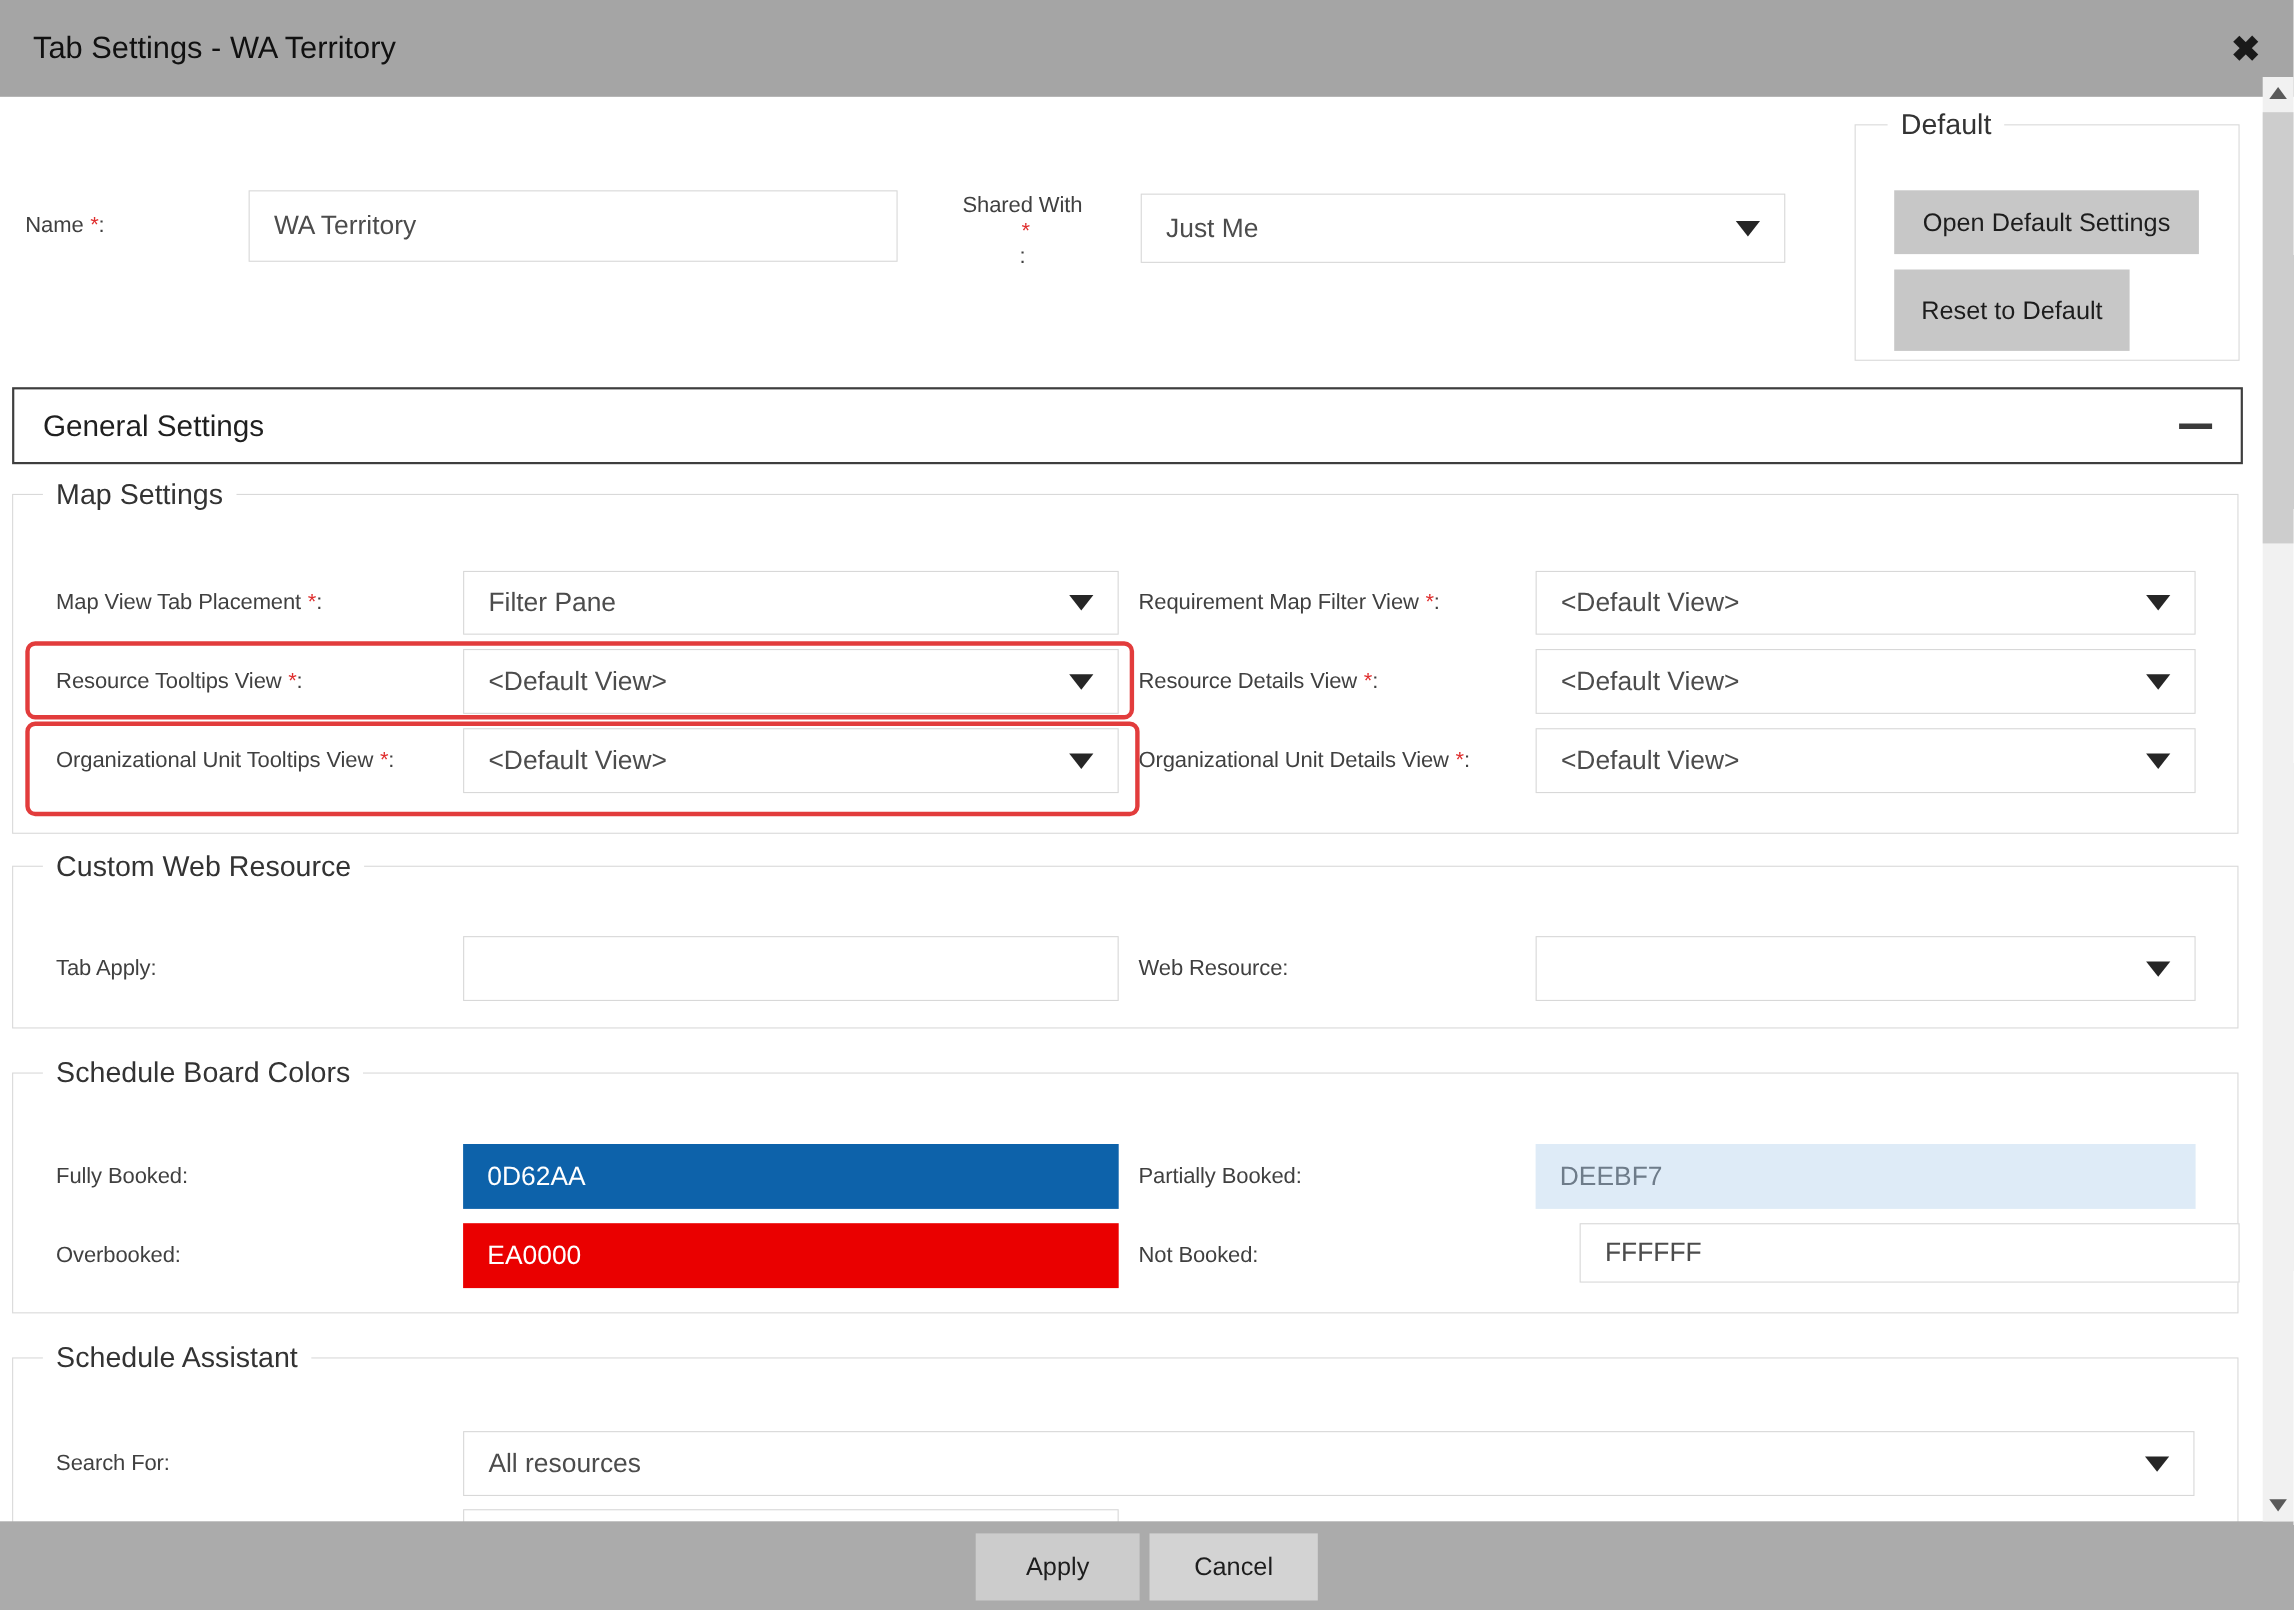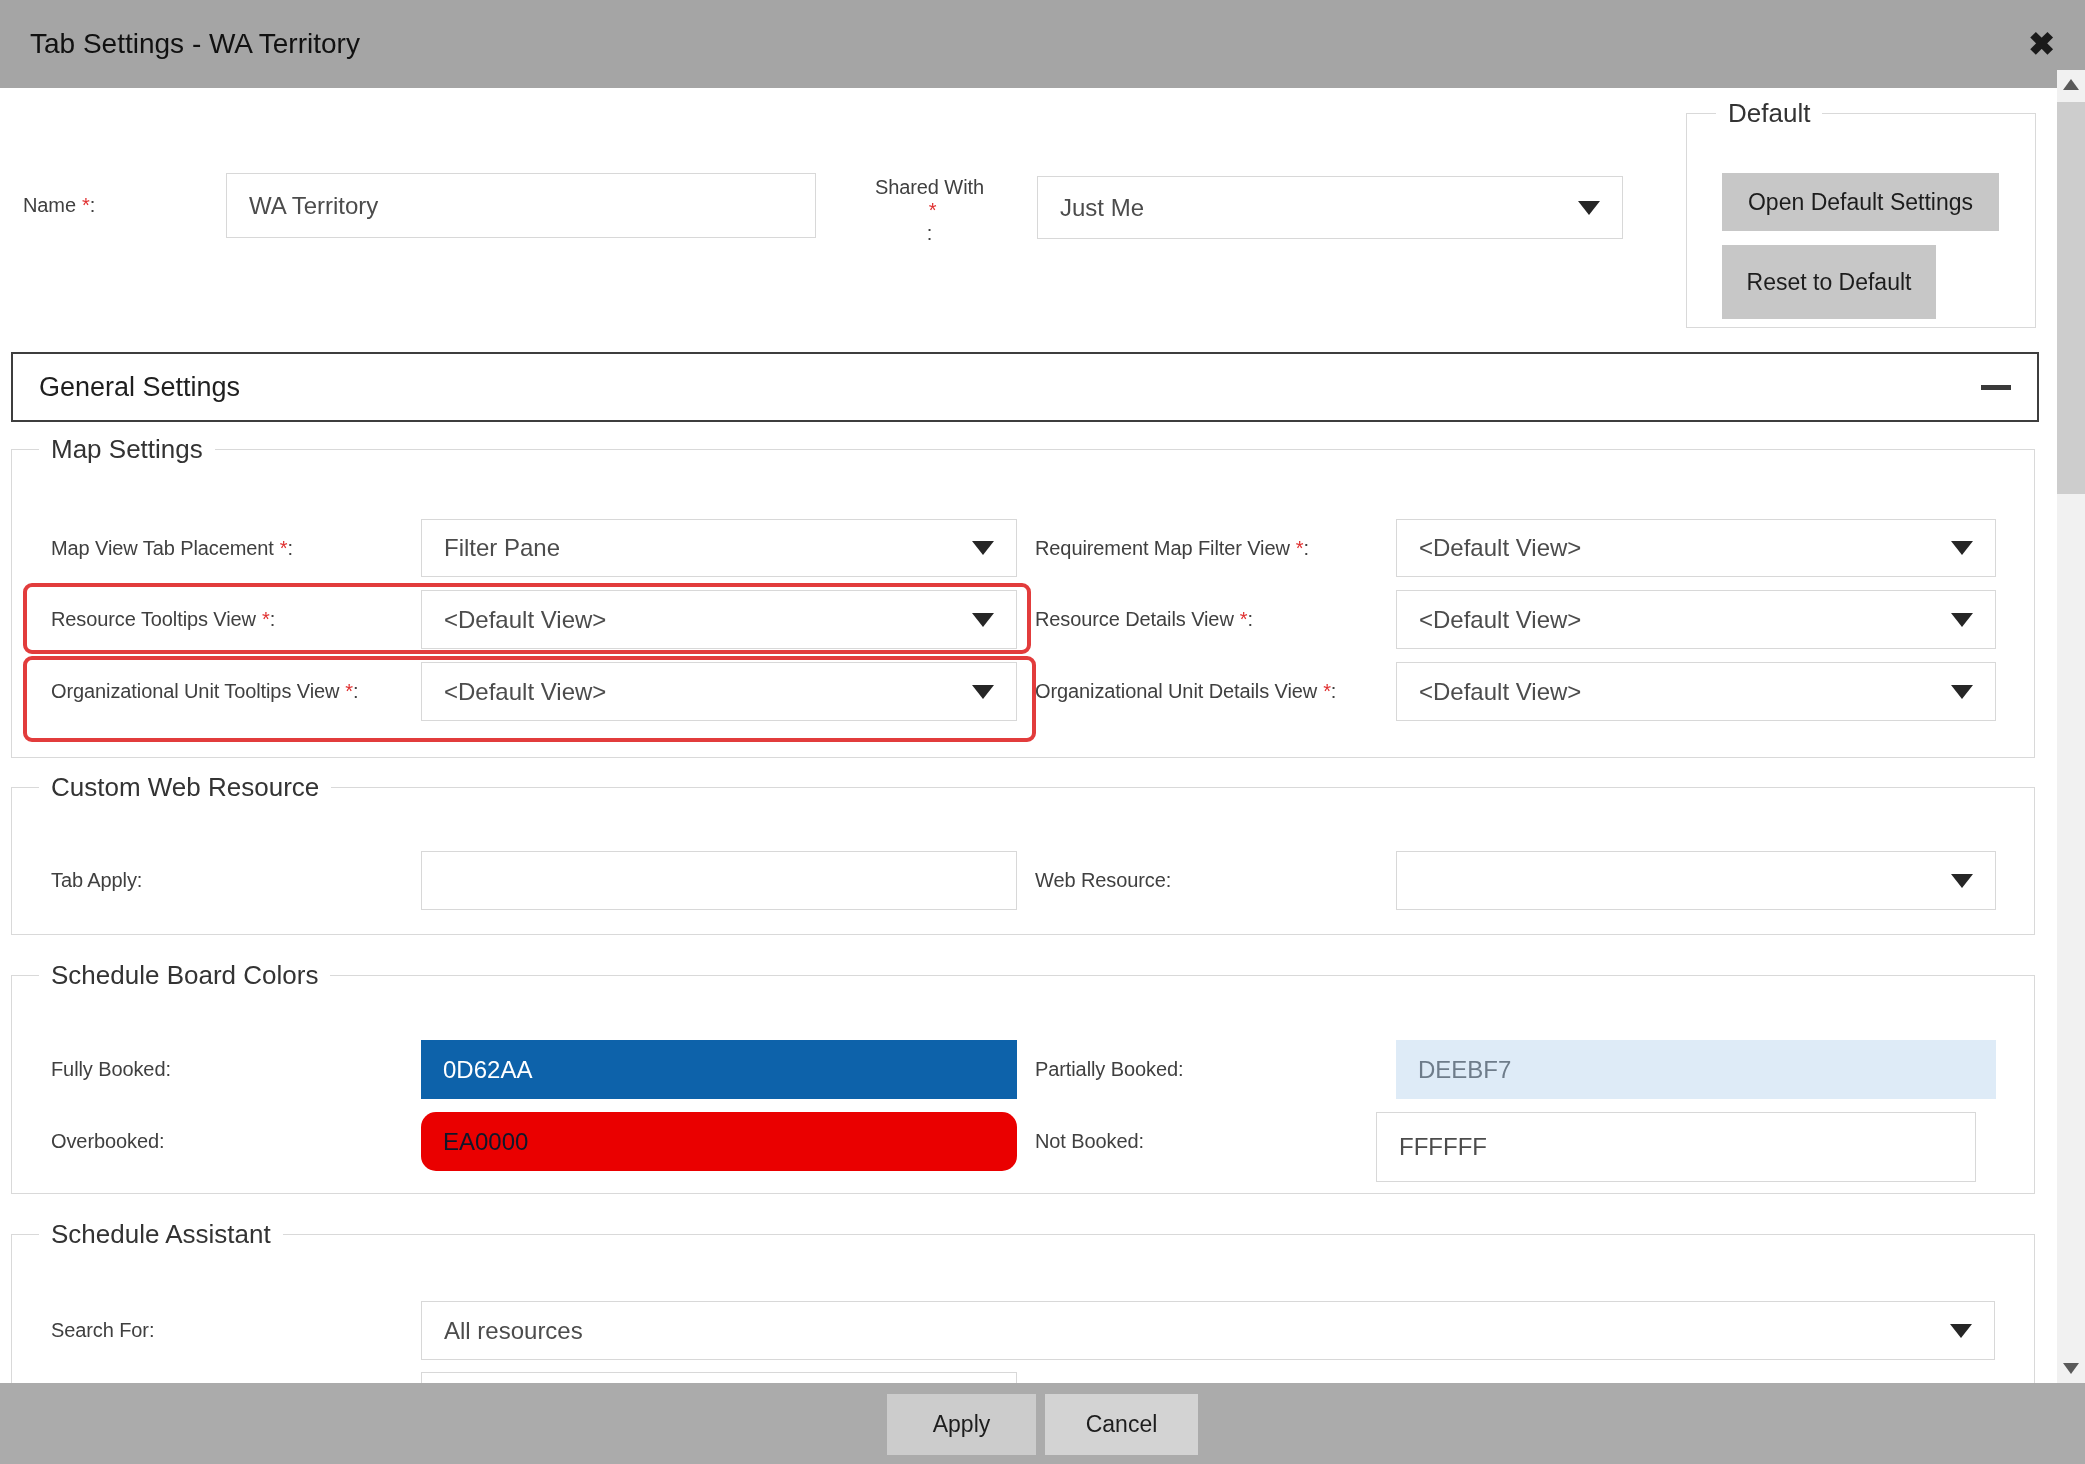--- a/index.html
+++ b/index.html
@@ -116,21 +116,21 @@
   
   .pos-sbc-fs{left:11px;top:975px;width:2024px;height:219px;}
   .pos-sbc-legend{left:39px;top:959px;}
   .pos-fb-label{left:51px;top:1040px;height:59px;}
   .pos-fb-box{left:421px;top:1040px;width:596px;height:59px;border:none;}
   .pos-pb-label{left:1035px;top:1040px;height:59px;}
   .pos-pb-box{left:1396px;top:1040px;width:600px;height:59px;border:none;}
   .pos-ob-label{left:51px;top:1112px;height:59px;}
   .pos-ob-box{left:421px;top:1112px;width:596px;height:59px;border:none;}
   .pos-nb-label{left:1035px;top:1112px;height:59px;}
-  .pos-nb-box{left:1376px;top:1112px;width:600px;height:70px;border:1px solid #d8d8d8;}
+  .pos-nb-box{left:1436px;top:1112px;width:600px;height:54px;border:1px solid #d8d8d8;}
 
   
   .pos-sa-fs{left:11px;top:1234px;width:2024px;height:226px;}
   .pos-sa-legend{left:39px;top:1218px;}
   .pos-search-label{left:51px;top:1301px;height:59px;}
   .pos-search-dd{left:421px;top:1301px;width:1574px;height:59px;}
   .pos-partial-input{left:421px;top:1372px;width:596px;height:40px;}
 
   
   .footer{
@@ -270,21 +270,21 @@
 <div class="label pos-pb-label">
   <span>Partially Booked:</span>
 </div>
 <div class="field pos-pb-box" style="background-color: rgb(222, 235, 247); color: rgb(110, 124, 138);">
   <span>DEEBF7</span>
 </div>
 
 <div class="label pos-ob-label">
   <span>Overbooked:</span>
 </div>
-<div class="field pos-ob-box" style="background-color: rgb(234, 0, 0); color: #0f172a; border-radius: 15px;">
+<div class="field pos-ob-box" style="background-color: rgb(234, 0, 0); color: #ffffff;">
   <span>EA0000</span>
 </div>
 
 <div class="label pos-nb-label">
   <span>Not Booked:</span>
 </div>
 <div class="field pos-nb-box" style="background-color: rgb(255, 255, 255); color: rgb(76, 76, 76);">
   <span>FFFFFF</span>
 </div>
 

